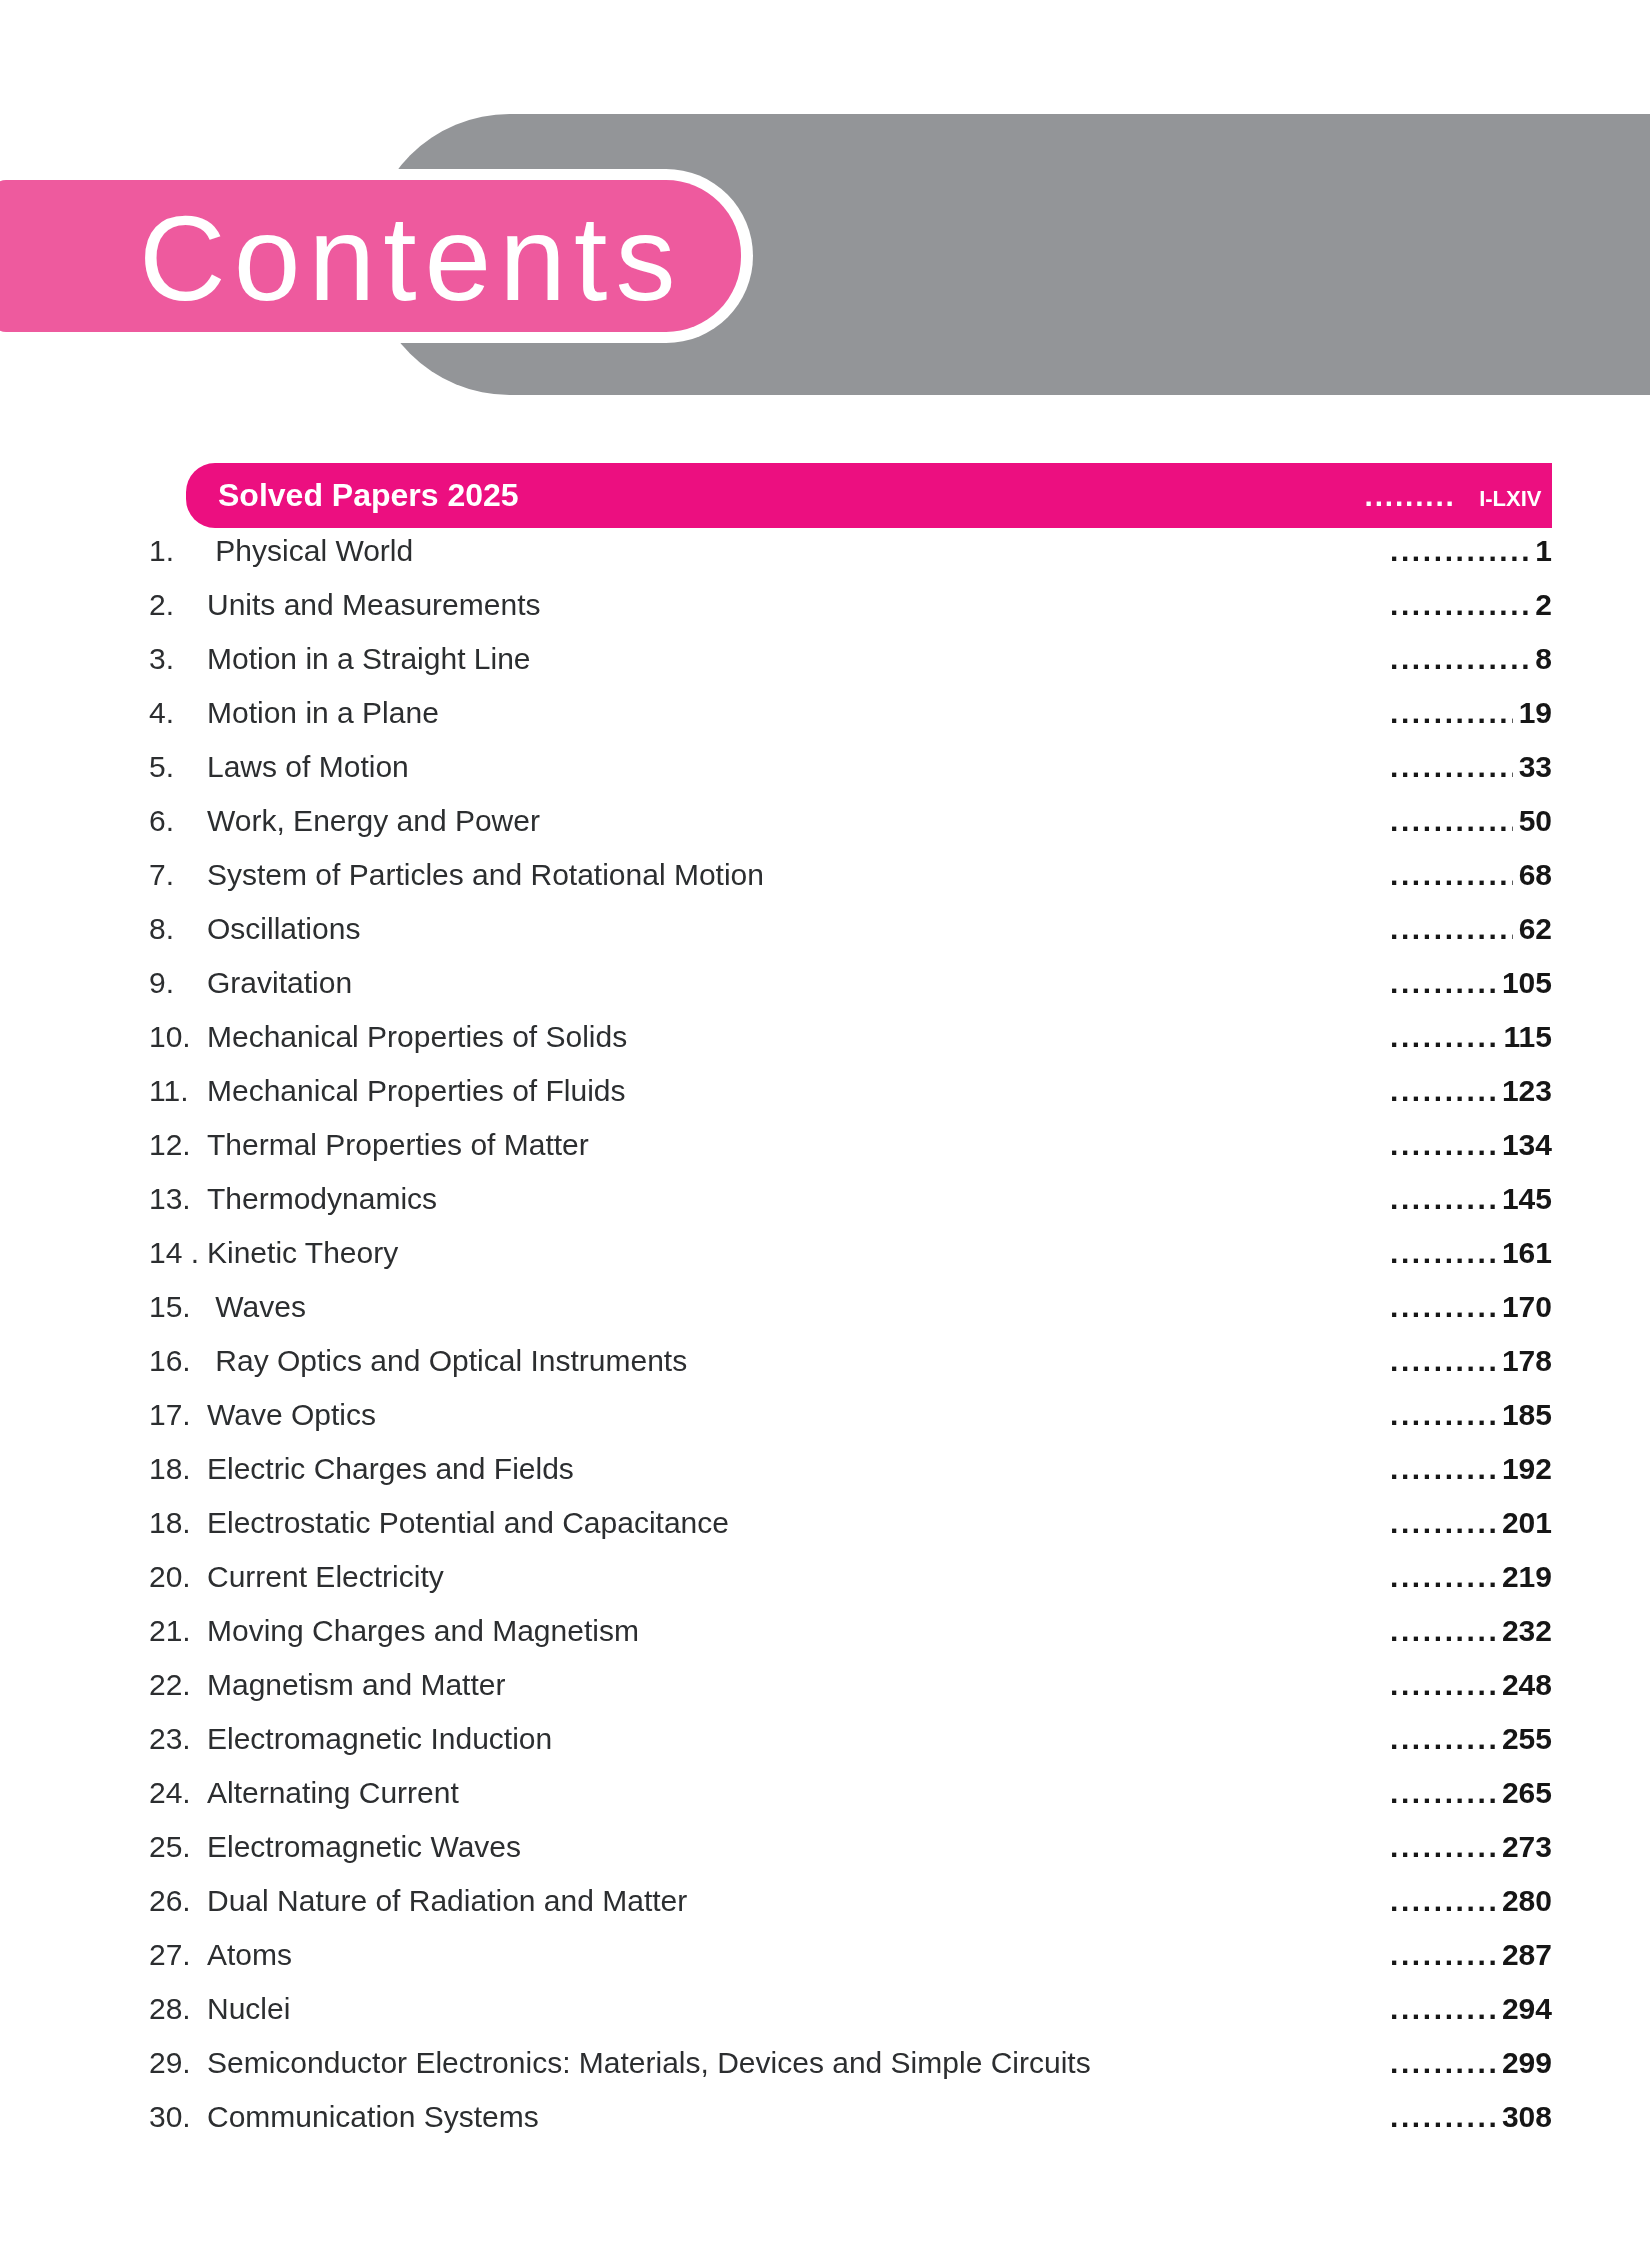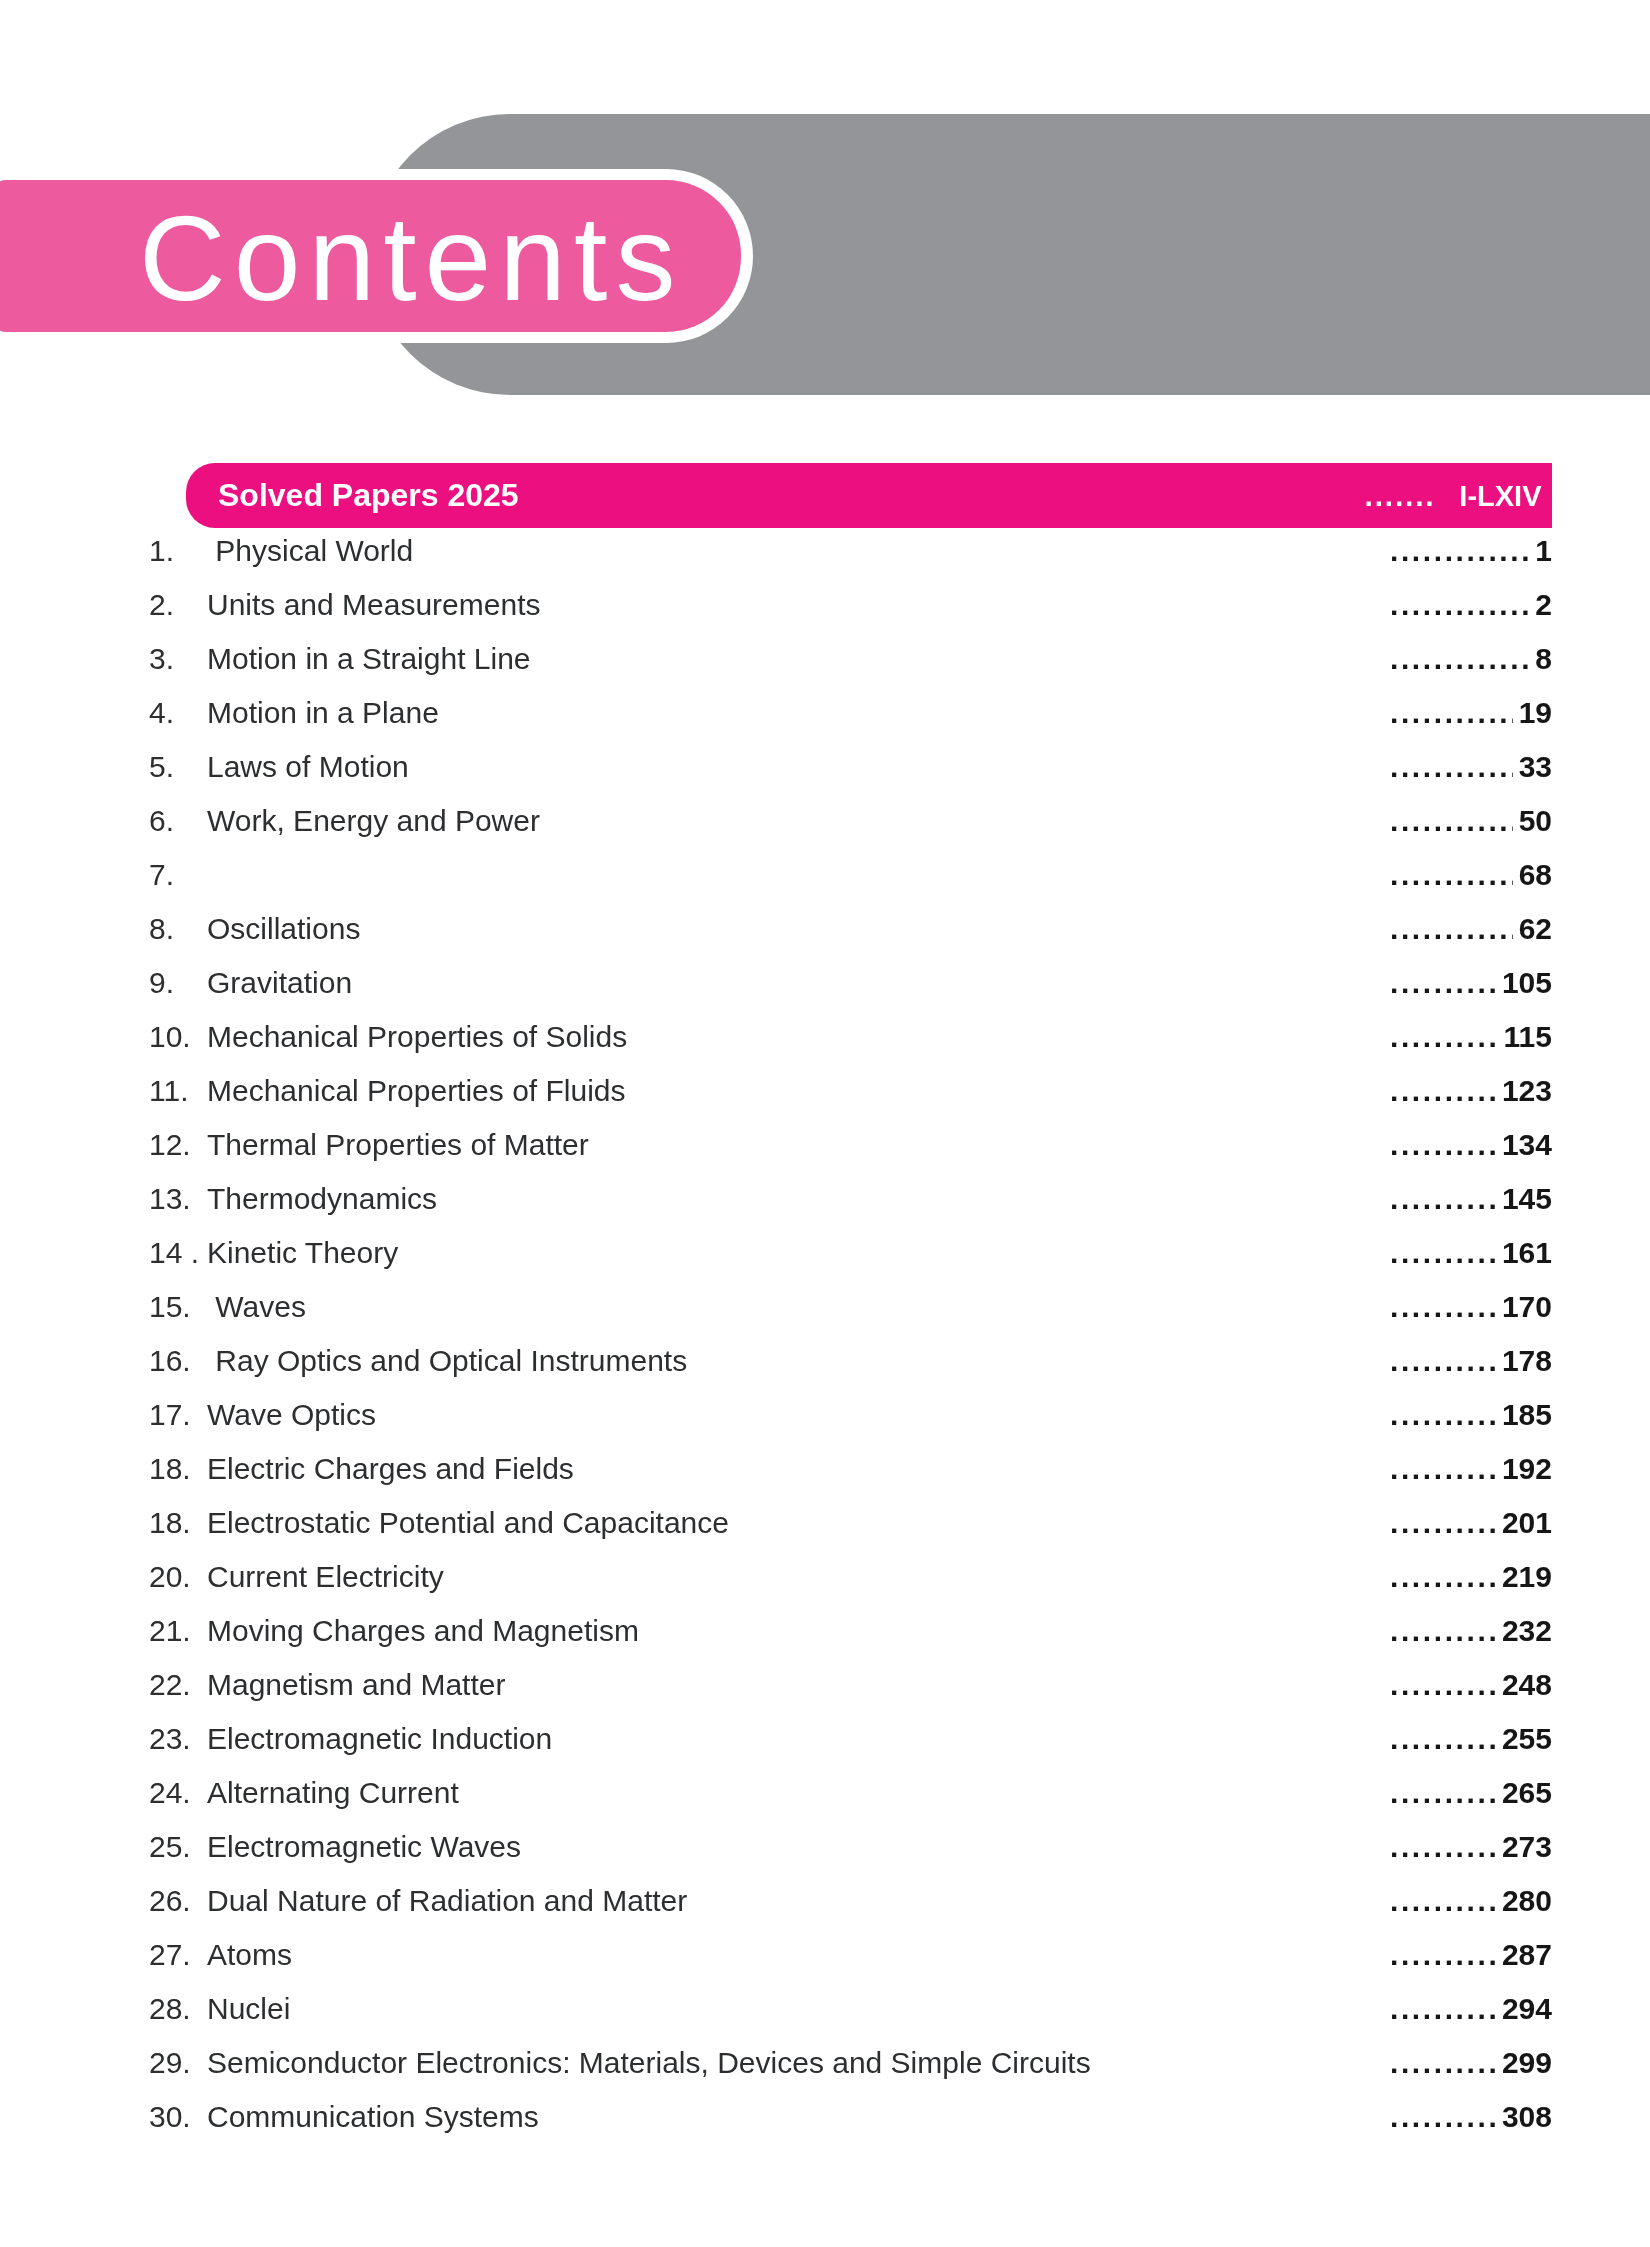--- a/index.html
+++ b/index.html
@@ -39,21 +39,21 @@
     position:absolute;left:186px;top:463px;width:1366px;height:65px;
     background:var(--bar-pink);
     border-radius:29px 0 0 29px;
     display:flex;align-items:center;
     color:#ffffff;font-weight:700;
     padding:0 10.5px 0 32px;box-sizing:border-box;
   }
   .hdr-label{font-size:32px;white-space:nowrap;}
   .hdr-right{margin-left:auto;display:flex;align-items:baseline;width:177px;}
   .hdr-leader{flex:1 1 auto;overflow:hidden;white-space:nowrap;font-size:30px;letter-spacing:1.8px;}
-  .hdr-page{flex:none;font-size:29px;margin-left:24px;}
+  .hdr-page{flex:none;font-size:22px;margin-left:24px;}
 
   
   .toc{
     position:absolute;left:149px;top:524px;width:1403px;
   }
   .toc-row{
     display:flex;align-items:center;height:54px;
     font-size:30px;color:var(--text-dark);
   }
   .toc-num{flex:none;width:58px;white-space:pre;}
@@ -136,20 +136,21 @@
     <span class="toc-num">6.</span>
     <span class="toc-title">Work, Energy and Power</span>
     <span class="toc-right">
       <span class="toc-leader">......................................</span>
       <span class="toc-page">50</span>
     </span>
   </div>
 
   <div class="toc-row">
     <span class="toc-num">7.</span>
+    <span class="toc-title">System of Particles and Rotational Motion</span>
     <span class="toc-right">
       <span class="toc-leader">......................................</span>
       <span class="toc-page">68</span>
     </span>
   </div>
 
   <div class="toc-row">
     <span class="toc-num">8.</span>
     <span class="toc-title">Oscillations</span>
     <span class="toc-right">

